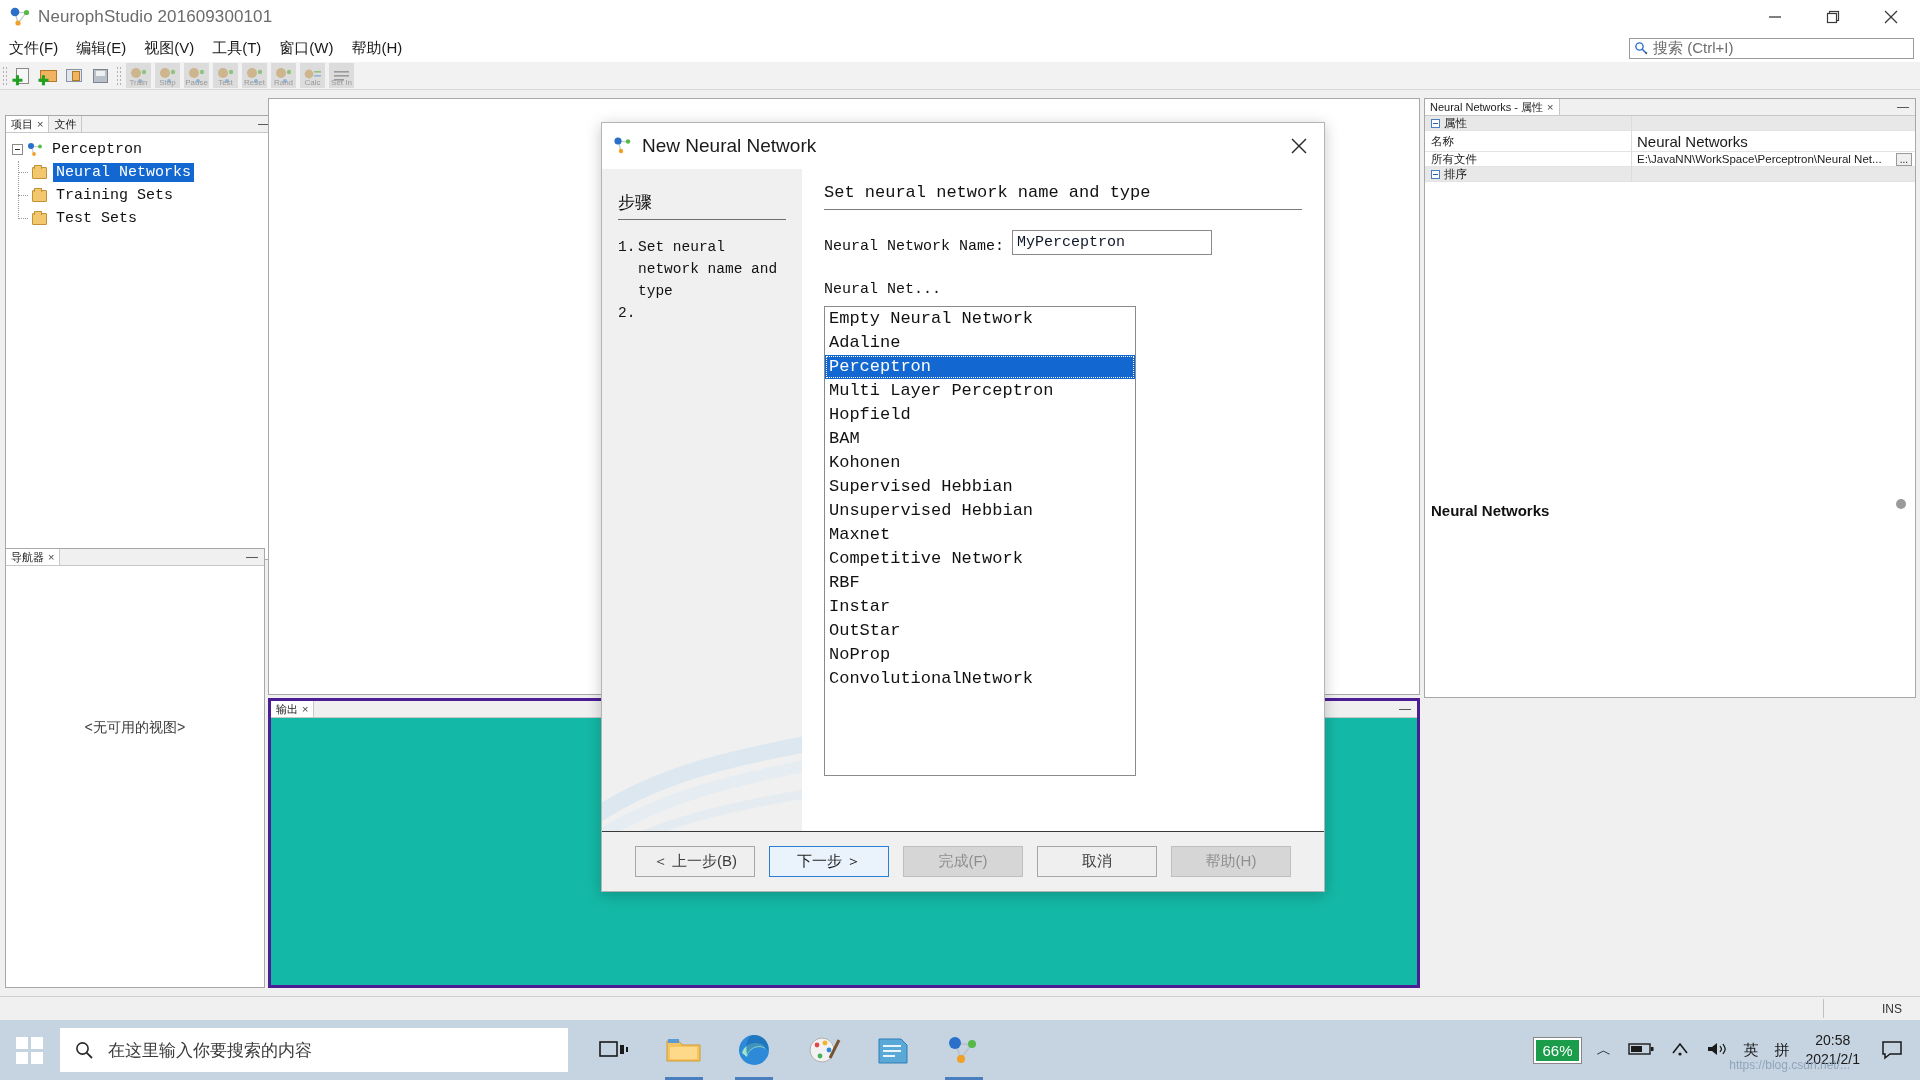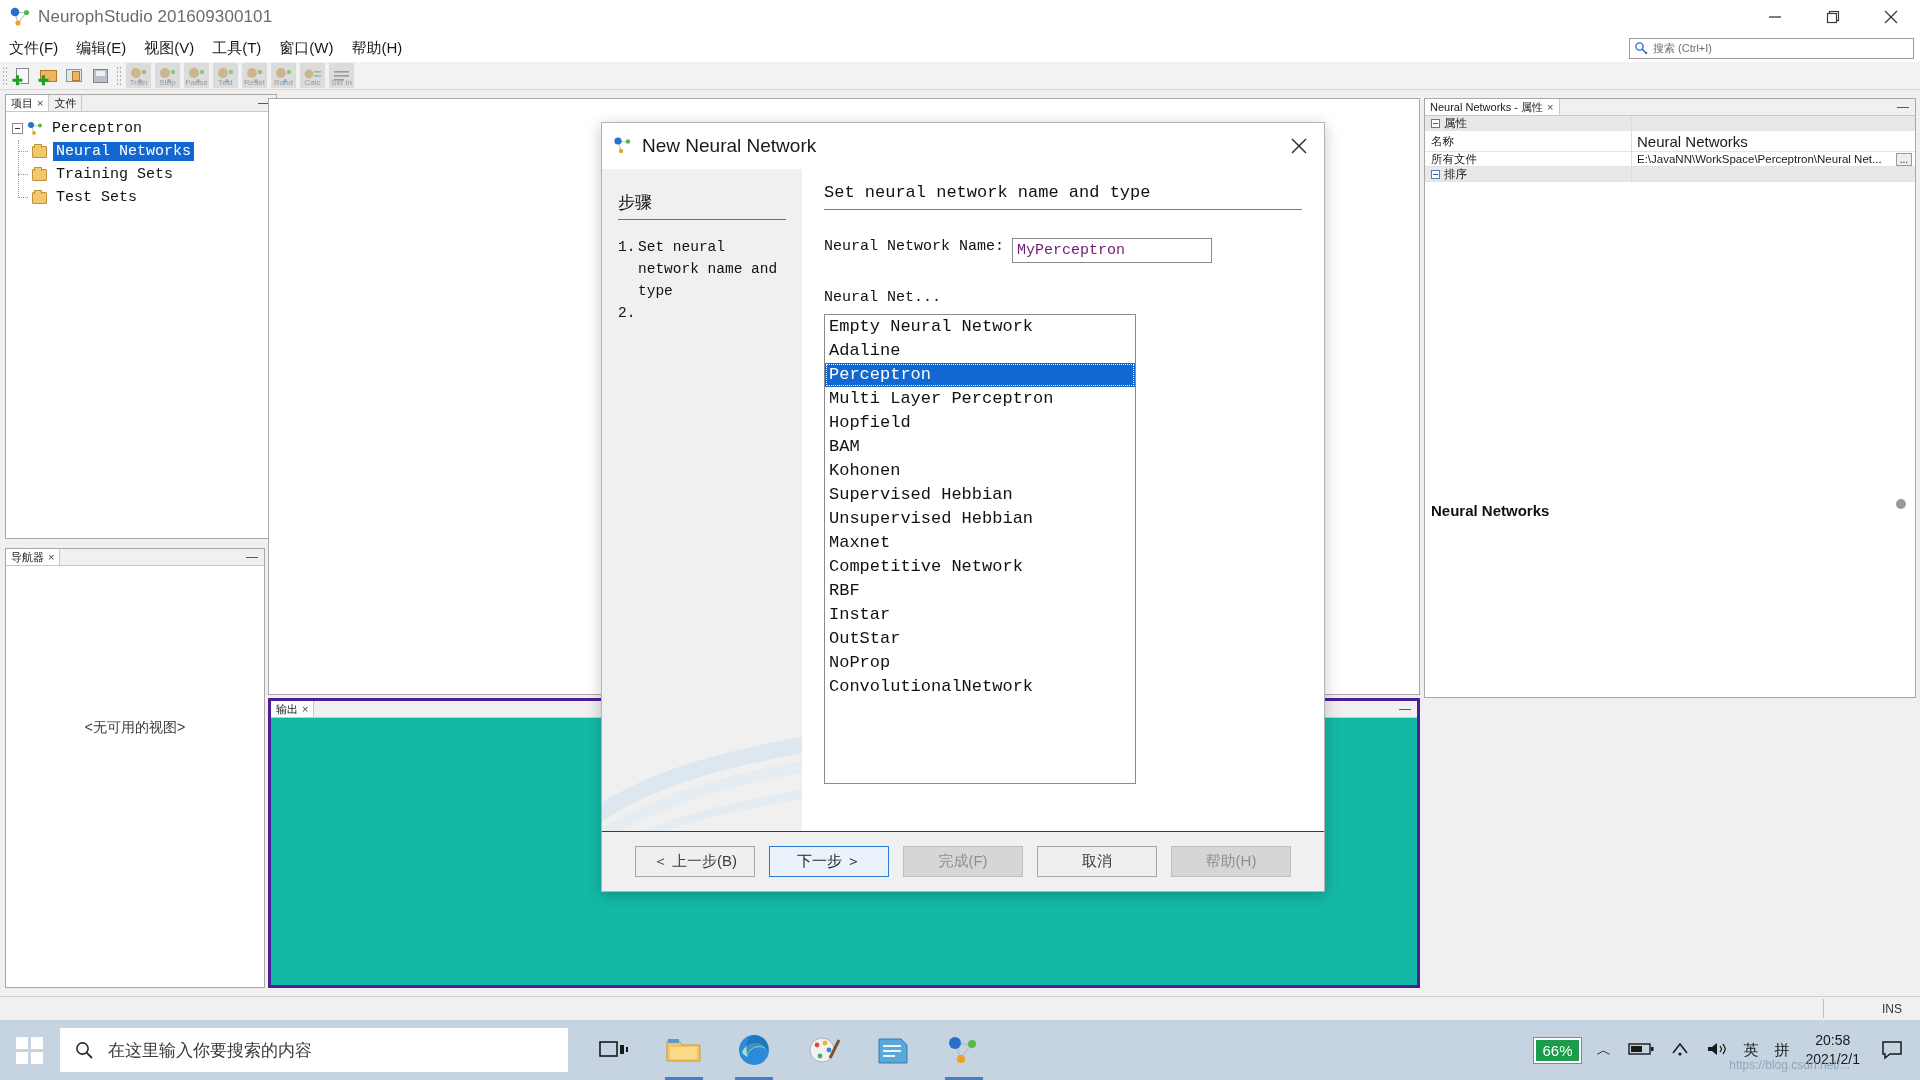--- a/index.html
+++ b/index.html
@@ -35,21 +35,21 @@
   }
   .menu-item {
     font-size: 15px; color: #1a1a1a; padding: 2px 9px; white-space: nowrap;
   }
   .searchbox {
     margin-left: auto; margin-right: 6px; width: 285px; height: 21px;
     border: 1px solid #9a9a9a; background: #ffffff;
     display: flex; align-items: center; padding: 0 4px;
   }
   .search-ico { width: 14px; height: 14px; position: relative; flex: 0 0 auto; }
-  .search-ph { font-size: 11px; color: #6d6d6d; margin-left: 5px; }
+  .search-ph { font-size: 15px; color: #6d6d6d; margin-left: 5px; }
 
   
   .toolbar {
     position: absolute; left: 0; top: 62px; width: 1920px; height: 28px;
     background: #f2f2f2; display: flex; align-items: center;
     border-bottom: 1px solid #d8d8d8;
   }
   .grip { width: 5px; height: 20px; margin: 0 3px 0 2px;
     background-image: radial-gradient(#b0b0b0 40%, transparent 41%);
     background-size: 3px 4px; }
@@ -181,26 +181,26 @@
   .steps-list { margin-top: 16px; font-size: 14.5px; color: #111; line-height: 22px; }
   .step-li { display: flex; }
   .step-num { width: 20px; flex: 0 0 auto; }
   .swoosh { position: absolute; left: -40px; bottom: -40px; width: 260px; height: 150px;
     opacity: .55; pointer-events: none; }
   .content-pane { flex: 1; background: #ffffff; padding: 14px 22px 0 22px; position: relative; }
   .content-title {
     font-family: "Liberation Mono", monospace; font-size: 17px; color: #111;
     border-bottom: 1px solid #7a7a7a; padding-bottom: 7px;
   }
-  .field-row { display: flex; align-items: flex-start; margin-top: 28px;
+  .field-row { display: flex; align-items: flex-end; margin-top: 20px;
     font-family: "Liberation Mono", monospace; font-size: 15px; color: #111; }
   .field-input {
     margin-left: 8px; width: 200px; height: 25px; border: 1px solid #8a8a8a;
     background: #ffffff; font-family: "Liberation Mono", monospace; font-size: 15px;
-    padding: 0 4px; color: #701a75; outline: none;
+    padding: 0 4px; color: #0f172a; outline: none;
   }
   .list-label { font-family: "Liberation Mono", monospace; font-size: 15px;
     color: #111; margin-top: 26px; }
   .nn-list {
     margin-top: 8px; width: 312px; height: 470px; border: 1px solid #8a8a8a;
     background: #ffffff; overflow: hidden;
   }
   .nn-item {
     font-family: "Liberation Mono", monospace; font-size: 17px; color: #111;
     height: 24px; line-height: 24px; padding-left: 4px; white-space: nowrap;
@@ -401,21 +401,21 @@
           <rect x="2" y="9" width="15" height="1.6" fill="#9a9a9a"></rect>
           <rect x="2" y="13" width="10" height="1.6" fill="#9a9a9a"></rect>
         </svg>
       </div>
       <div class="tb-lbl">Set In</div>
     </div>
   </div>
 
   <div class="workspace">
 
-    <div class="panel" style="left:5px; top:4px; width:272px; height:445px;">
+    <div class="panel" style="left:5px; top:25px; width:272px; height:445px;">
       <div class="panel-head">
         <div class="tab active">
           <span>项目</span>
           <span class="x">×</span>
         </div>
         <div class="tab">
           <span>文件</span>
         </div>
         <div class="panel-min">—</div>
       </div>

